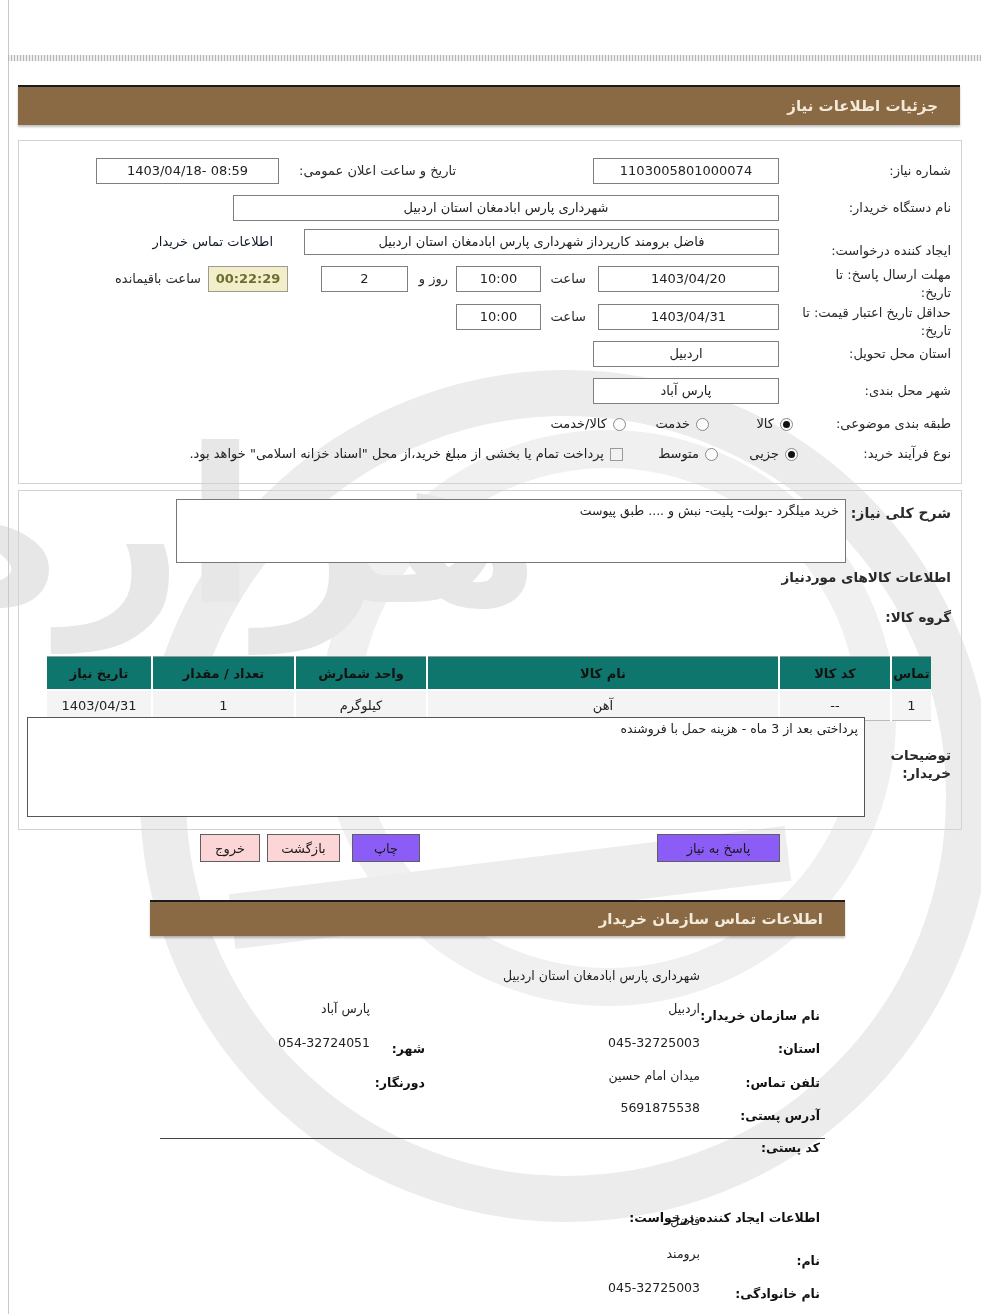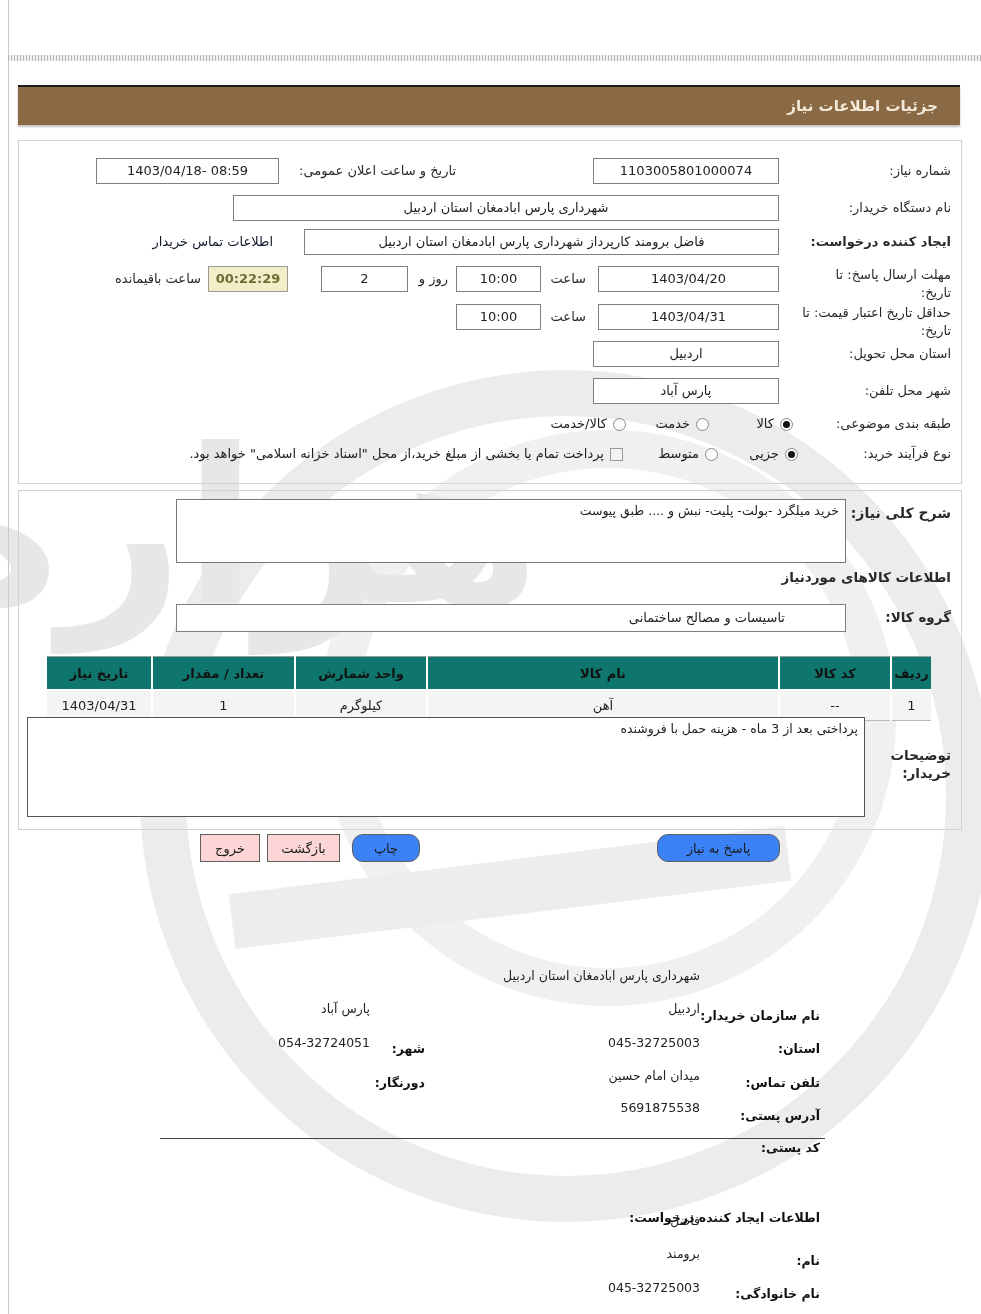--- a/index.html
+++ b/index.html
@@ -38,21 +38,21 @@
   .opt .radio,.opt .chk{margin-left:6px;}
   .ta{position:absolute;background:#fff;border:1px solid #777;font-size:12.5px;padding:2px 6px;
       box-sizing:border-box;text-align:right;overflow:hidden;line-height:1.4;}
   table.items{position:absolute;right:30px;top:165px;width:885px;border-collapse:collapse;table-layout:fixed;
       background:#fff;border-top:1px solid #9a9a9a;border-bottom:1px solid #bbb;}
   table.items th{background:#0f766e;color:#111;font-size:13px;font-weight:bold;height:30px;border-left:2px solid #fff;border-bottom:2px solid #fff;}
   table.items td{background:#f4f4f4;font-size:13px;text-align:center;height:27px;border-left:2px solid #fff;}
   .btn{position:absolute;top:834px;height:28px;border:1px solid #5f5f5f;font-size:13px;color:#1b1b1b;
        display:flex;align-items:center;justify-content:center;box-sizing:border-box;cursor:pointer;
        font-family:"DejaVu Sans", sans-serif;}
-  .btn.green{background:#3b82f6;border-radius:11px;}
+  .btn.green{background:#8b5cf6;}
   .btn.pink{background:#fcd6d6;}
   .c-lbl{position:absolute;font-size:12.5px;font-weight:bold;color:#111;white-space:nowrap;margin-top:40px;}
   .c-val{position:absolute;font-size:12.5px;color:#222;white-space:nowrap;}
   .hr{position:absolute;left:160px;top:1138px;width:665px;height:1px;background:#444;}
 </style>
 </head>
 <body>
 
 <div class="page">
 
@@ -79,21 +79,21 @@
         <span class="lbl" style="right:505px;top:5px;">تاریخ و ساعت اعلان عمومی:</span>
         <span class="box ltr" style="right:682px;width:183px;top:0;">1403/04/18- 08:59</span>
       </div>
 
       <div class="row" style="top:54px;">
         <span class="lbl" style="right:10px;top:5px;">نام دستگاه خریدار:</span>
         <span class="box" style="right:182px;width:546px;top:0;">شهرداری پارس ابادمغان استان اردبیل</span>
       </div>
 
       <div class="row" style="top:88px;">
-        <span class="lbl" style="right:10px;top:5px;font-weight:bold;">ایجاد کننده درخواست:</span>
+        <span class="lbl" style="right:10px;top:14px;">ایجاد کننده درخواست:</span>
         <span class="box" style="right:182px;width:475px;top:0;">فاضل برومند کارپرداز شهرداری پارس ابادمغان استان اردبیل</span>
         <span class="link" style="position:absolute;right:688px;top:5px;">اطلاعات تماس خریدار</span>
       </div>
 
       <div class="row" style="top:125px;">
         <span class="lbl wrap" style="right:10px;top:0;width:130px;">مهلت ارسال پاسخ: تا تاریخ:</span>
         <span class="box ltr" style="right:182px;width:181px;top:0;">1403/04/20</span>
         <span class="lbl" style="right:375px;top:5px;">ساعت</span>
         <span class="box ltr" style="right:420px;width:85px;top:0;">10:00</span>
         <span class="lbl" style="right:513px;top:5px;">روز و</span>
@@ -108,21 +108,21 @@
         <span class="lbl" style="right:375px;top:5px;">ساعت</span>
         <span class="box ltr" style="right:420px;width:85px;top:0;">10:00</span>
       </div>
 
       <div class="row" style="top:200px;">
         <span class="lbl" style="right:10px;top:5px;">استان محل تحویل:</span>
         <span class="box" style="right:182px;width:186px;top:0;">اردبیل</span>
       </div>
 
       <div class="row" style="top:237px;">
-        <span class="lbl" style="right:10px;top:5px;">شهر محل تلفن:</span>
+        <span class="lbl" style="right:10px;top:5px;">شهر محل بندی:</span>
         <span class="box" style="right:182px;width:186px;top:0;">پارس آباد</span>
       </div>
 
       <div class="row" style="top:272px;">
         <span class="lbl" style="right:10px;top:3px;">طبقه بندی موضوعی:</span>
         <span class="opt" style="right:168px;top:3px;">
           <span class="radio checked"></span><span>کالا</span>
         </span>
         <span class="opt" style="right:252px;top:3px;">
           <span class="radio"></span><span>خدمت</span>
@@ -146,34 +146,33 @@
       </div>
     </div>
 
     <div class="panel panel2">
       <span class="lbl blbl" style="right:10px;top:14px;font-size:14px;">شرح کلی نیاز:</span>
       <div class="ta" style="right:115px;top:8px;width:670px;height:64px;">خرید میلگرد -بولت- پلیت- نبش و .... طبق پیوست</div>
 
       <span class="lbl blbl" style="right:10px;top:78px;font-size:13.5px;">اطلاعات کالاهای موردنیاز</span>
 
       <span class="lbl blbl" style="right:10px;top:118px;font-size:13.5px;">گروه کالا:</span>
-      <span class="box" style="right:115px;width:670px;top:113px;height:28px;line-height:26px;text-align:right;padding-right:60px;">تاسیسات و مصالح ساختمانی</span>
 
       <table class="items">
         <colgroup>
           <col style="width:40px">
             <col style="width:112px">
             <col style="width:352px">
           <col style="width:132px">
             <col style="width:143px">
             <col style="width:106px">
         </colgroup>
         <thead>
           <tr>
-            <th>ردیف</th>
+            <th>تماس</th>
             <th>کد کالا</th>
             <th>نام کالا</th>
             <th>واحد شمارش</th>
             <th>تعداد / مقدار</th>
             <th>تاریخ نیاز</th>
           </tr>
         </thead>
         <tbody>
           <tr>
             <td>1</td>
@@ -188,20 +187,23 @@
 
       <span class="lbl blbl wrap" style="right:10px;top:255px;width:80px;font-size:13.5px;">توضیحات خریدار:</span>
       <div class="ta" style="right:96px;top:226px;width:838px;height:100px;border-color:#555;padding-left:8px;">پرداختی بعد از 3 ماه - هزینه حمل با فروشنده</div>
     </div>
 
     <div class="btn green" style="right:201px;width:123px;">پاسخ به نیاز</div>
     <div class="btn green" style="right:561px;width:68px;">چاپ</div>
     <div class="btn pink" style="right:641px;width:73px;">بازگشت</div>
     <div class="btn pink" style="right:721px;width:60px;">خروج</div>
 
+    <div class="bar bar2">
+      <span>اطلاعات تماس سازمان خریدار</span>
+    </div>
 
     <span class="c-lbl" style="right:161px;top:968px;">نام سازمان خریدار:</span>
     <span class="c-val" style="right:281px;top:968px;">شهرداری پارس ابادمغان استان اردبیل</span>
 
     <span class="c-lbl" style="right:161px;top:1001px;">استان:</span>
     <span class="c-val" style="right:281px;top:1001px;">اردبیل</span>
     <span class="c-lbl" style="right:556px;top:1001px;">شهر:</span>
     <span class="c-val" style="right:611px;top:1001px;">پارس آباد</span>
 
     <span class="c-lbl" style="right:161px;top:1035px;">تلفن تماس:</span>

